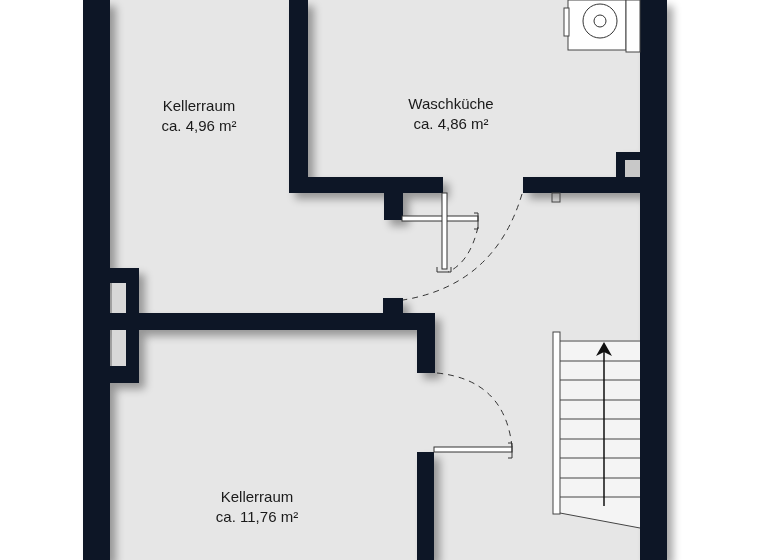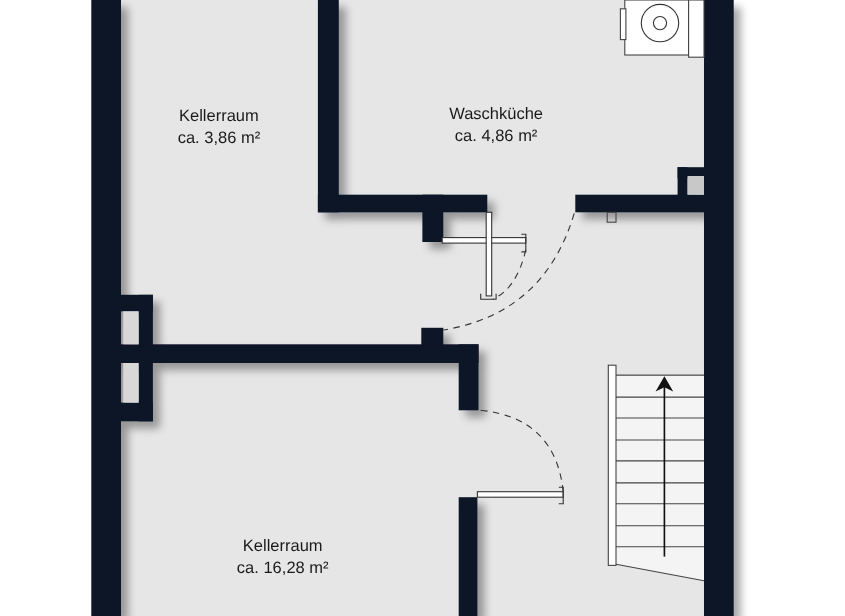--- a/index.html
+++ b/index.html
@@ -107,24 +107,24 @@
       <line x1="560" y1="513" x2="640" y2="528"></line>
     </g>
     <rect x="553" y="332" width="7" height="182" fill="#ffffff" stroke="#444" stroke-width="1"></rect>
     <line x1="604" y1="506" x2="604" y2="350" stroke="#111" stroke-width="1.5"></line>
     <polygon points="604,342 596,356 604,352 612,356" fill="#111"></polygon>
   </g>
 </svg>
 
 <div class="room-label" style="left:199px; top:96px;">
   <div>Kellerraum</div>
-  <div>ca. 3,86 m²</div>
+  <div>ca. 4,96 m²</div>
 </div>
 
 <div class="room-label" style="left:451px; top:54px;margin-top:40px;">
   <div>Waschküche</div>
   <div>ca. 4,86 m²</div>
 </div>
 
 <div class="room-label" style="left:257px; top:487px;">
   <div>Kellerraum</div>
-  <div>ca. 16,28 m²</div>
+  <div>ca. 11,76 m²</div>
 </div>
 
 </body></html>

